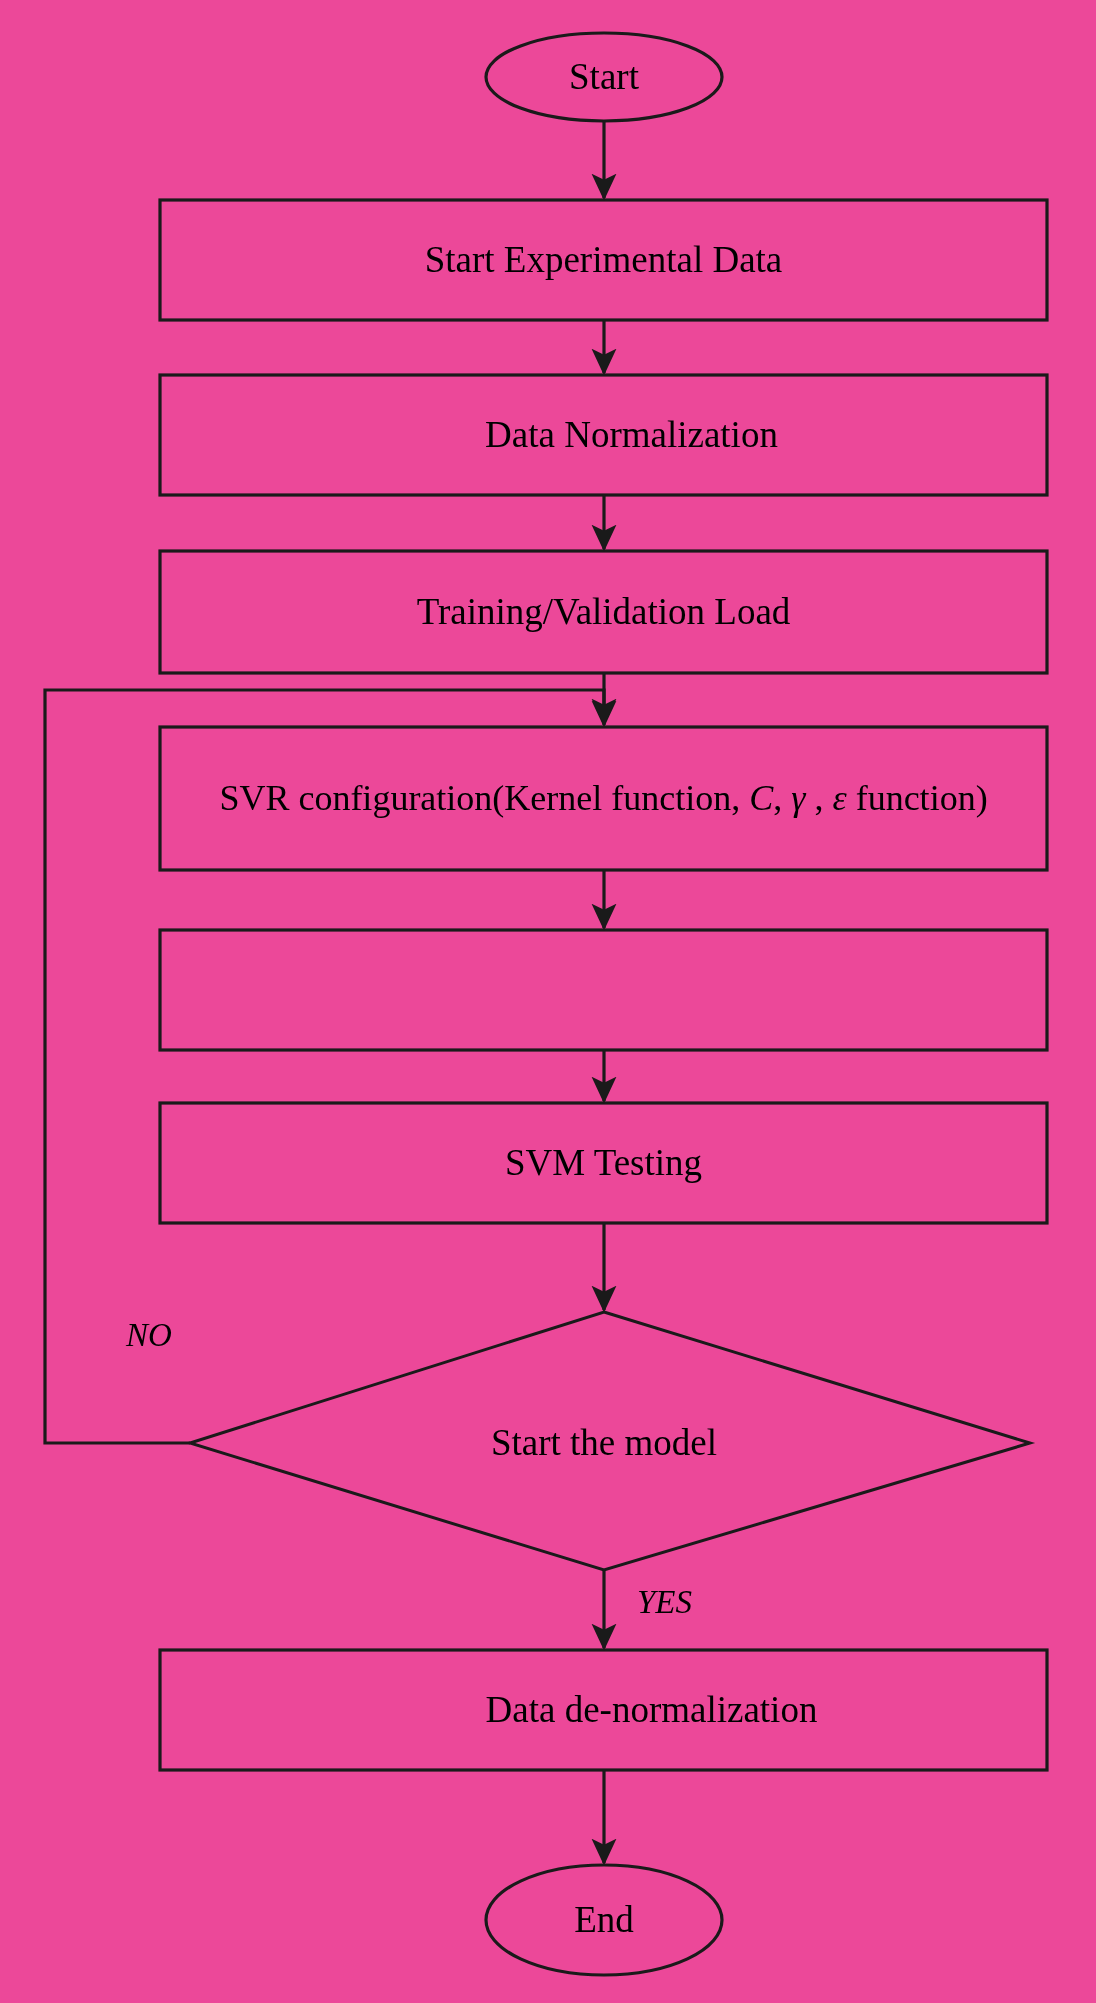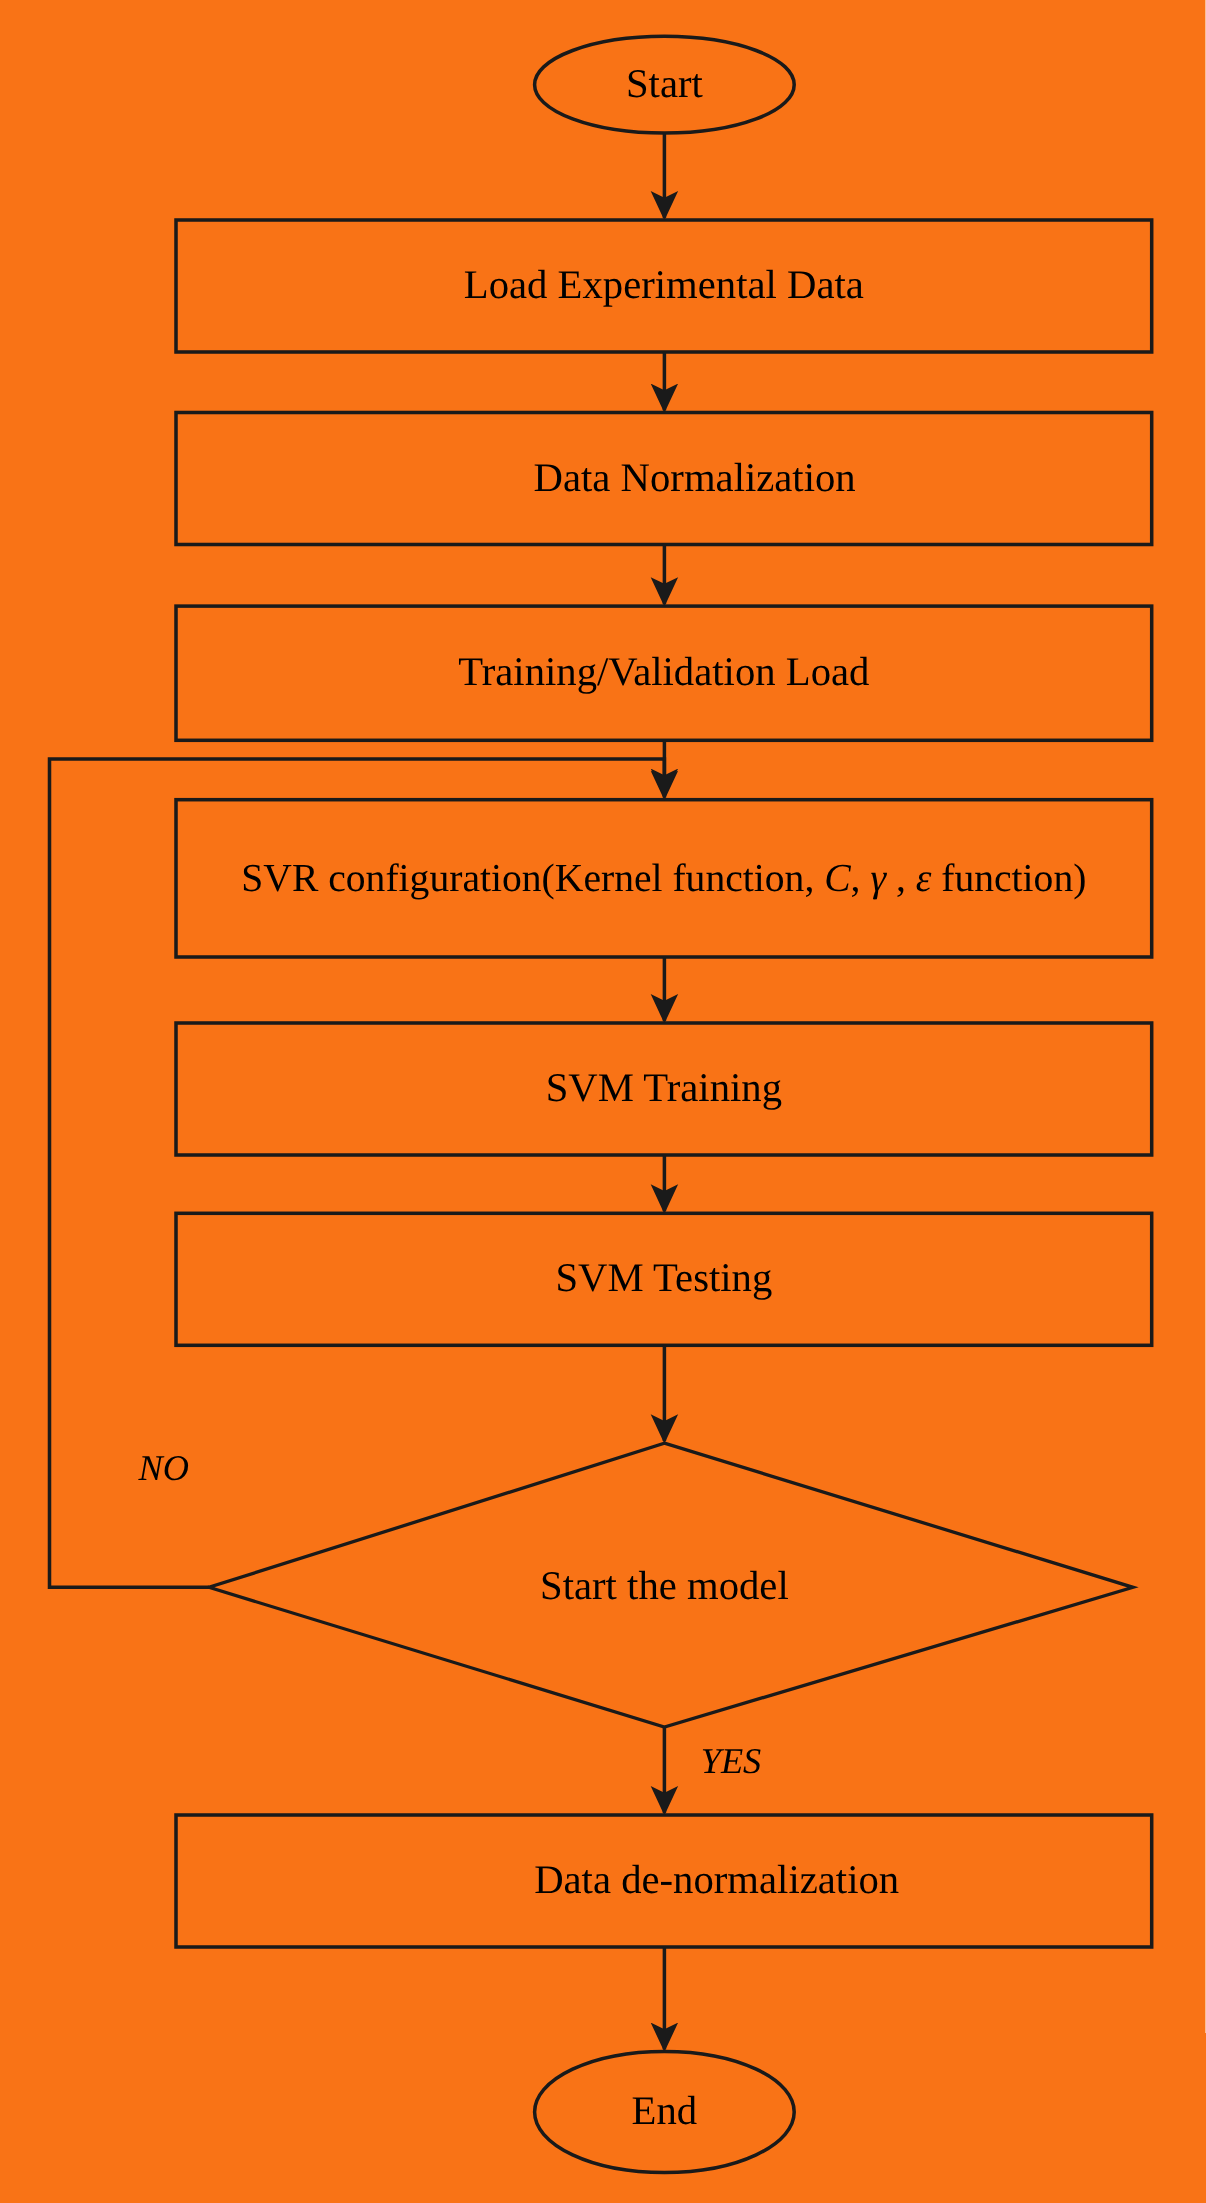--- a/index.html
+++ b/index.html
@@ -7,21 +7,21 @@
     padding: 0;
     background: #ffffff;
   }
   body {
     font-family: "Liberation Serif", "DejaVu Serif", serif;
   }
   #canvas {
     position: relative;
     width: 1096px;
     height: 2003px;
-    background: #f97316;
+    background: #ec4899;
     overflow: hidden;
   }
   #flow-svg {
     position: absolute;
     top: 0;
     left: 0;
     width: 1096px;
     height: 2003px;
   }
   .node-label {
@@ -101,32 +101,31 @@
       <line x1="604" y1="1770" x2="604" y2="1863"></line>
     </g>
 
     <g stroke="#1a1a1a" fill="none" stroke-width="3.2">
       <path d="M190,1443 L45,1443 L45,690 L604,690 L604,723" marker-end="url(#arrowhead)"></path>
     </g>
   </svg>
 
   <div class="node-label terminal-label" style="left:486px; top:47px; width:236px; height:60px;">Start</div>
 
-  <div class="node-label box-label" style="left:160px; top:200px; width:887px; height:120px;">Load Experimental Data</div>
+  <div class="node-label box-label" style="left:160px; top:200px; width:887px; height:120px;">Start Experimental Data</div>
 
   <div class="node-label box-label" style="left:160px; top:375px; width:887px; height:120px;padding-left:28px;">Data Normalization</div>
 
   <div class="node-label box-label" style="left:160px; top:551px; width:887px; height:122px;">Training/Validation Load</div>
 
   <div class="node-label multi-label" style="left:160px; top:727px; width:887px; height:143px;">
     <span class="ln">SVR configuration</span>
     <span class="ln"><span>(Kernel function, </span><span class="ital">C</span><span>, </span><span class="greek">γ</span><span> , </span><span class="greek">ε</span><span> function)</span></span>
   </div>
 
-  <div class="node-label box-label" style="left:160px; top:930px; width:887px; height:120px;">SVM Training</div>
 
   <div class="node-label box-label" style="left:160px; top:1103px; width:887px; height:120px;">SVM Testing</div>
 
   <div class="node-label decision-label" style="left:330px; top:1412px; width:548px; height:62px;">Start the model</div>
 
   <div class="node-label box-label" style="left:160px; top:1650px; width:887px; height:120px;margin-left:48px;">Data de-normalization</div>
 
   <div class="node-label terminal-label" style="left:486px; top:1890px; width:236px; height:60px;">End</div>
 
   <div class="edge-label" style="left:126px; top:1317px;">NO</div>

